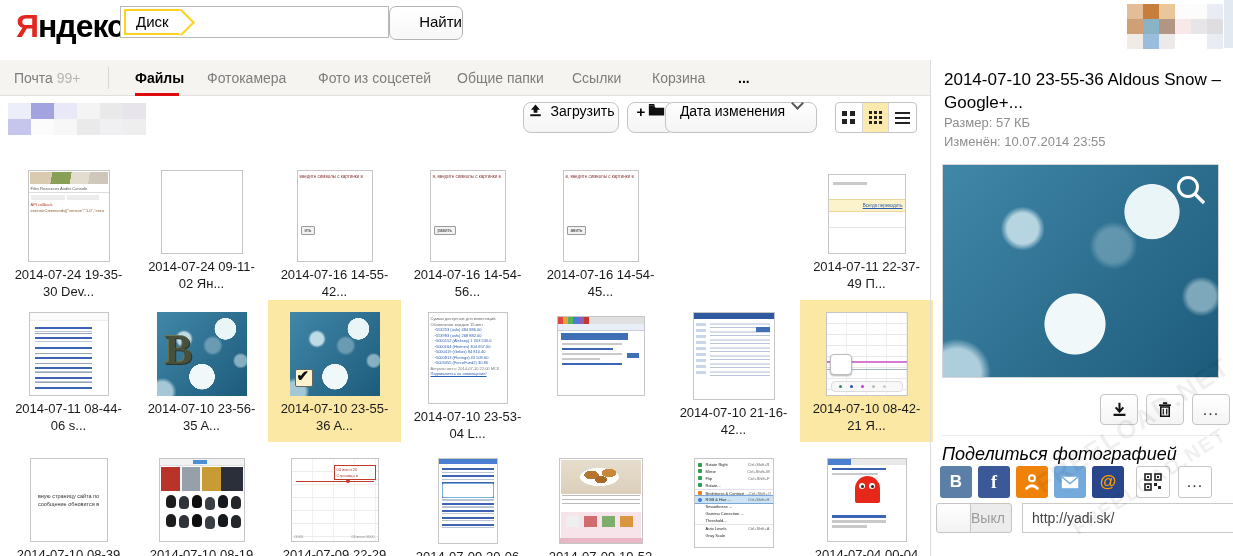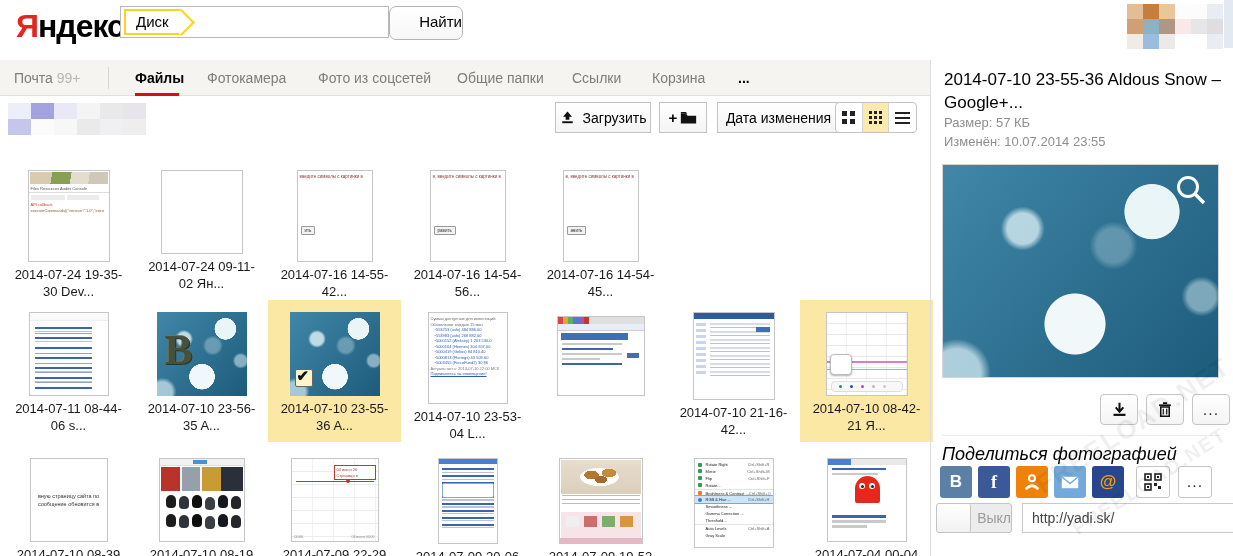--- a/index.html
+++ b/index.html
@@ -23,22 +23,22 @@
 
   
   .tabbar{position:absolute;left:0;top:60px;width:931px;height:36px;background:#f6f4f0;border-bottom:1px solid #e2e0dc;box-sizing:border-box;}
   .tab{position:absolute;top:10px;font-size:14px;color:#7d7d7d;white-space:nowrap;}
   .tab .badge{color:#b5b5b5;}
   .tab.active{color:#000;font-weight:bold;}
   .tab-underline{position:absolute;left:135px;top:93px;width:44px;height:3px;background:#dd0b0b;}
   .tab-div{position:absolute;left:108px;top:67px;width:1px;height:22px;background:#d9d7d3;}
 
   
-  .toolbtn{position:absolute;height:31px;border:1px solid #c3c3c3;border-radius:0;background:linear-gradient(#fff,#f4f4f4);
-           display:flex;align-items:center;justify-content:center;font-size:14px;color:#000;box-sizing:border-box;margin-left:32px;}
+  .toolbtn{position:absolute;height:31px;border:1px solid #c3c3c3;border-radius:8px;background:linear-gradient(#fff,#f4f4f4);
+           display:flex;justify-content:center;font-size:14px;color:#000;box-sizing:border-box;}
   .chev{display:inline-block;width:7px;height:7px;border-right:2px solid #555;border-bottom:2px solid #555;
         transform:rotate(45deg);margin-left:8px;margin-top:-4px;}
   .views{position:absolute;left:835px;top:102px;width:82px;height:31px;border:1px solid #c3c3c3;border-radius:4px;
          display:flex;background:#fff;box-sizing:border-box;overflow:hidden;}
   .vbtn{width:27px;height:100%;display:flex;align-items:center;justify-content:center;border-right:1px solid #d6d6d6;box-sizing:border-box;}
   .vbtn:last-child{border-right:none;}
   .vbtn.active{background:#fbe9ad;}
   .ic-grid4{position:relative;width:13px;height:13px;}
   .ic-grid4 i{position:absolute;width:5px;height:5px;background:#222;box-shadow:8px 0 0 #222,0 8px 0 #222,8px 8px 0 #222;}
   .ic-grid9{position:relative;width:14px;height:14px;}
@@ -214,21 +214,21 @@
   .soc{position:absolute;top:466px;width:32px;height:32px;border-radius:3px;display:flex;align-items:center;justify-content:center;}
   .soc.vk{background:#5b7fa6;color:#fff;font-weight:bold;font-size:17px;}
   .soc.fb{background:#3b5998;color:#fff;font-weight:bold;font-size:18px;font-family:"Liberation Serif",serif;}
   .soc.ok{background:#ef8208;}
   .soc.env{background:#74a9dc;}
   .soc.mru{background:#28468c;color:#ff9e00;font-weight:bold;font-size:17px;}
   .soc.btn{background:#fff;border:1px solid #c5c5c5;width:34px;height:32px;box-sizing:border-box;}
   .toggle{position:absolute;left:936px;top:503px;width:76px;height:30px;border:1px solid #c4c4c4;border-radius:3px;
           display:flex;background:#ececec;box-sizing:border-box;overflow:hidden;}
   .knob{width:34px;height:100%;background:linear-gradient(#fff,#f2f2f2);border-right:1px solid #c4c4c4;box-sizing:border-box;border-radius:2px;}
-  .tlabel{flex:1;text-align:right;line-height:28px;font-size:14px;color:#9b9b9b;}
+  .tlabel{flex:1;text-align:left;line-height:28px;font-size:14px;color:#9b9b9b;}
   .url-input{position:absolute;left:1022px;top:503px;width:218px;height:30px;border:1px solid #c9c9c9;box-sizing:border-box;
              padding-left:9px;font-size:14px;color:#444;font-family:"Liberation Sans",sans-serif;outline:none;}
   .wm{position:absolute;font-size:26px;font-weight:bold;letter-spacing:2px;color:#000;opacity:.06;
       transform:rotate(-33deg);white-space:nowrap;pointer-events:none;}
 </style>
 </head>
 <body>
 
 <div id="page">
 
@@ -299,21 +299,21 @@
   </div>
 
   <div class="toolbtn" style="left:627px;top:102px;width:48px;gap:3px">
     <span style="font-weight:bold;font-size:15px">+</span>
     <svg width="17" height="13" viewBox="0 0 20 15">
         <path d="M1 3 h6 l2 2.5 h10 v9 H1 Z" fill="#111"></path>
         <path d="M1 1 h6 l1.5 2 H1 Z" fill="#111"></path>
       </svg>
   </div>
 
-  <div class="toolbtn" style="left:685px;top:102px;width:140px">
+  <div class="toolbtn" style="left:665px;top:102px;width:152px">
     <span>Дата изменения</span>
     <span class="chev"></span>
   </div>
 
   <div class="views">
     <div class="vbtn">
         <span class="ic-grid4">
           <i></i>
         </span>
       </div>
@@ -363,20 +363,30 @@
 
   <div class="cell" style="left:534px;top:158px">
     <div class="thumb t-note">
       <div class="nt">в, введите символы с картинки в</div>
       <span class="nbtn">авить</span>
     </div>
     <div class="fname">2014-07-16 14-54-45...</div>
   </div>
 
 
+  <div class="cell" style="left:800px;top:158px">
+    <div class="thumb t-translate">
+      <div class="tb w45" style="margin-top:7px"></div>
+      <div class="tr-band">
+          <span>Всегда переводить</span>
+        </div>
+      <div class="tr-line2"></div>
+    </div>
+    <div class="fname">2014-07-11 22-37-49 П...</div>
+  </div>
 
   <div class="cell" style="left:2px;top:300px">
     <div class="thumb t-serp">
       <div class="sp-top"></div>
       <div class="sp-body"></div>
     </div>
     <div class="fname">2014-07-11 08-44-06 s...</div>
   </div>
 
   <div class="cell" style="left:135px;top:300px">

